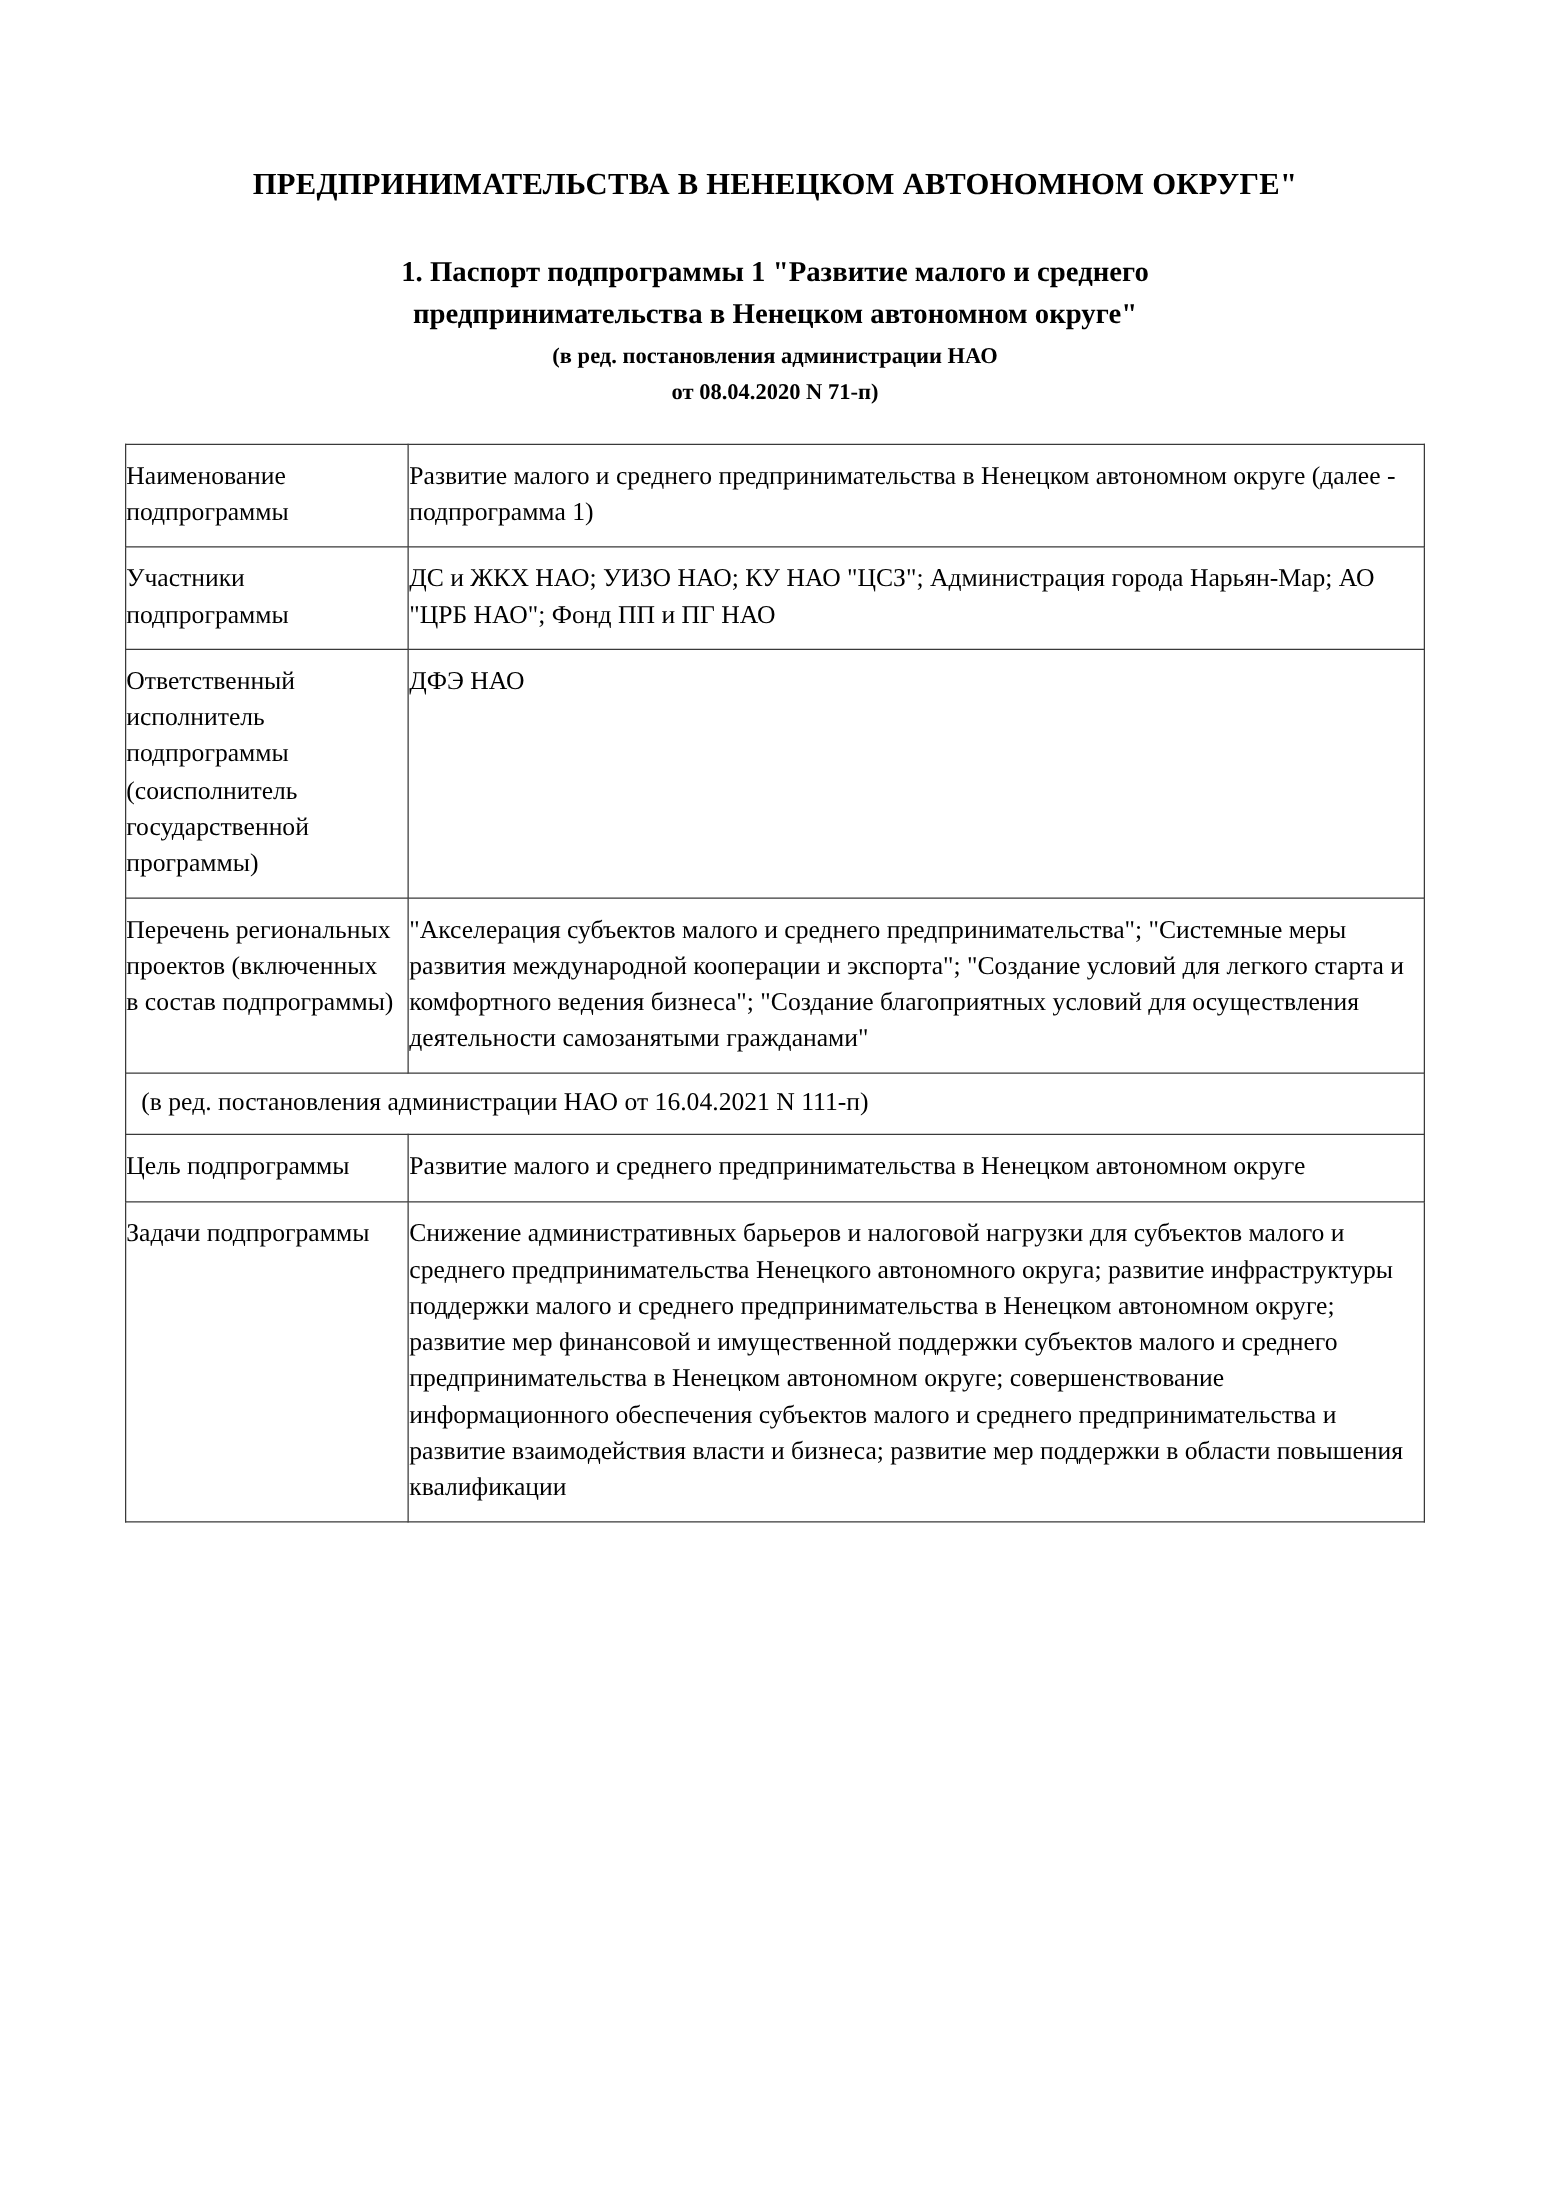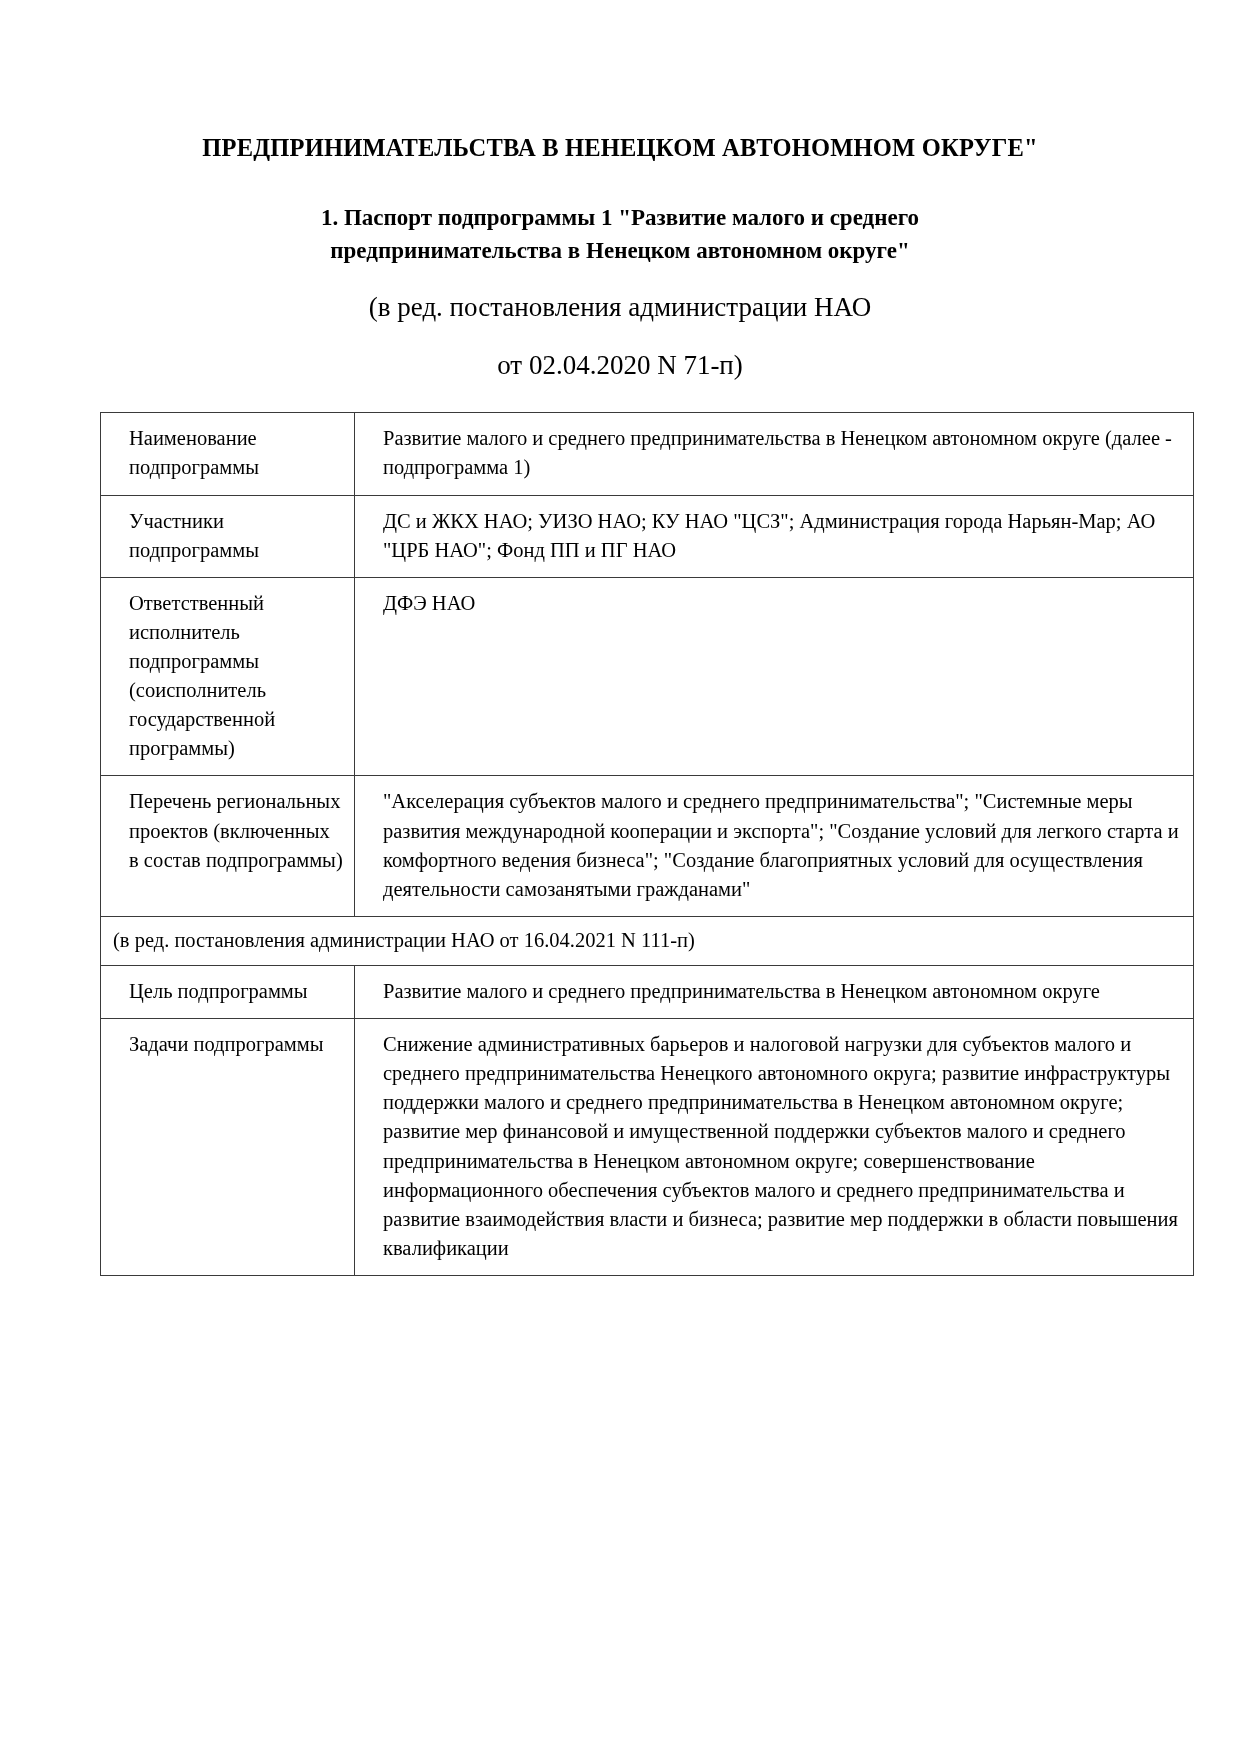--- a/index.html
+++ b/index.html
@@ -38,40 +38,40 @@
     text-align: center;
   }
   .doc-subtitle {
     margin: 0;
     font-size: 23px;
     font-weight: bold;
     line-height: 1.42;
     padding: 0 40px;
   }
   .doc-edition {
-    margin: 16px;
-    font-size: 27px;
-    font-weight: normal;
+    margin: 0;
+    font-size: 18px;
+    font-weight: bold;
     line-height: 1.42;
     padding-top: 4px;
   }
 
   
   .passport-table {
     margin-top: 28px;
     width: 1040px;
     border-collapse: collapse;
     table-layout: fixed;
     font-size: 20.5px;
     line-height: 1.42;
   }
   .passport-table td {
     border: 1.5px solid #3a3a3a;
     vertical-align: top;
-    padding: 11px 10px 12px 28px;
+    padding: 11px 10px 12px 0;
   }
   .passport-table td.label-cell {
     width: 215px;
   }
   .passport-table td.value-cell {
     width: 800px;
     margin-top: 47px;
   }
   .passport-table td.note-cell {
     padding: 9px 10px 10px 12px;
@@ -82,21 +82,21 @@
 <body>
 
 <div class="page">
 
   <h1 class="doc-title">ПРЕДПРИНИМАТЕЛЬСТВА В НЕНЕЦКОМ АВТОНОМНОМ ОКРУГЕ"</h1>
 
   <div class="subtitle-block">
     <p class="doc-subtitle">1. Паспорт подпрограммы 1 "Развитие малого и среднего</p>
     <p class="doc-subtitle">предпринимательства в Ненецком автономном округе"</p>
     <p class="doc-edition">(в ред. постановления администрации НАО</p>
-    <p class="doc-edition">от 02.04.2020 N 71-п)</p>
+    <p class="doc-edition">от 08.04.2020 N 71-п)</p>
   </div>
 
   <table class="passport-table">
     <tbody>
       <tr>
         <td class="label-cell">
           <div class="cell-lines">Наименование
 подпрограммы</div>
         </td>
         <td class="value-cell">

